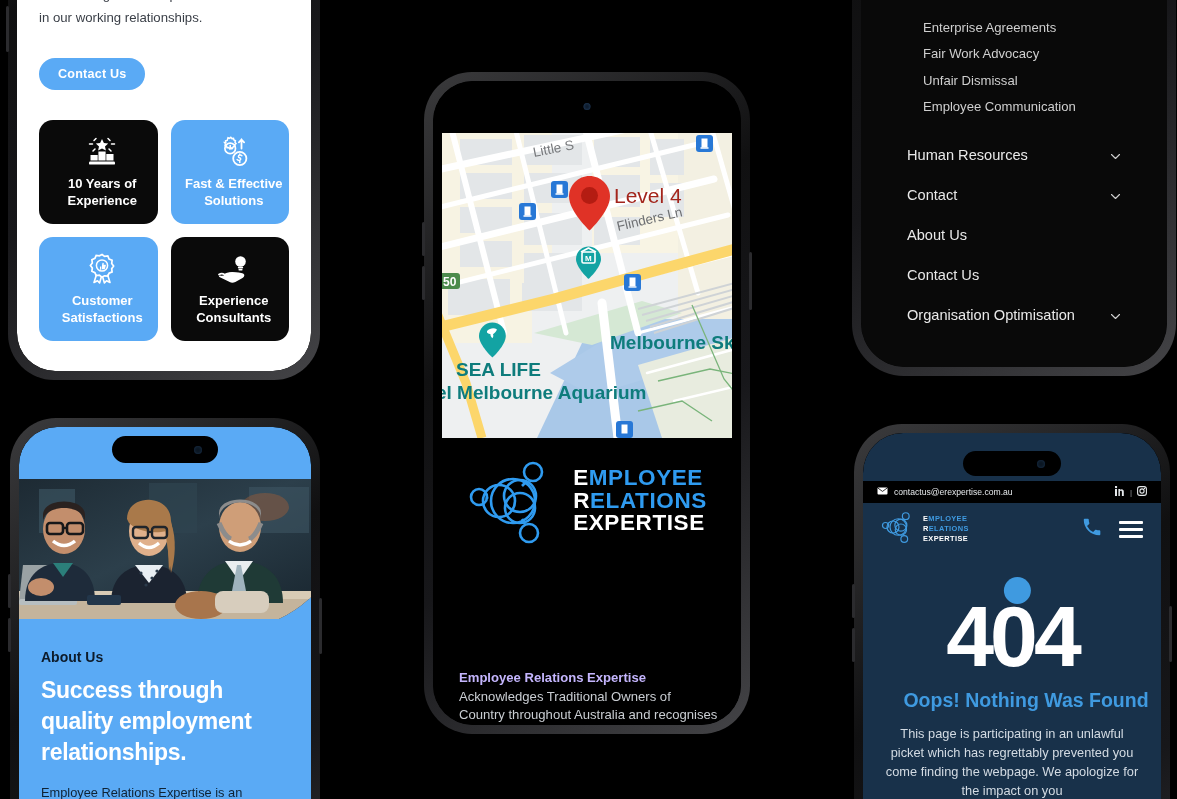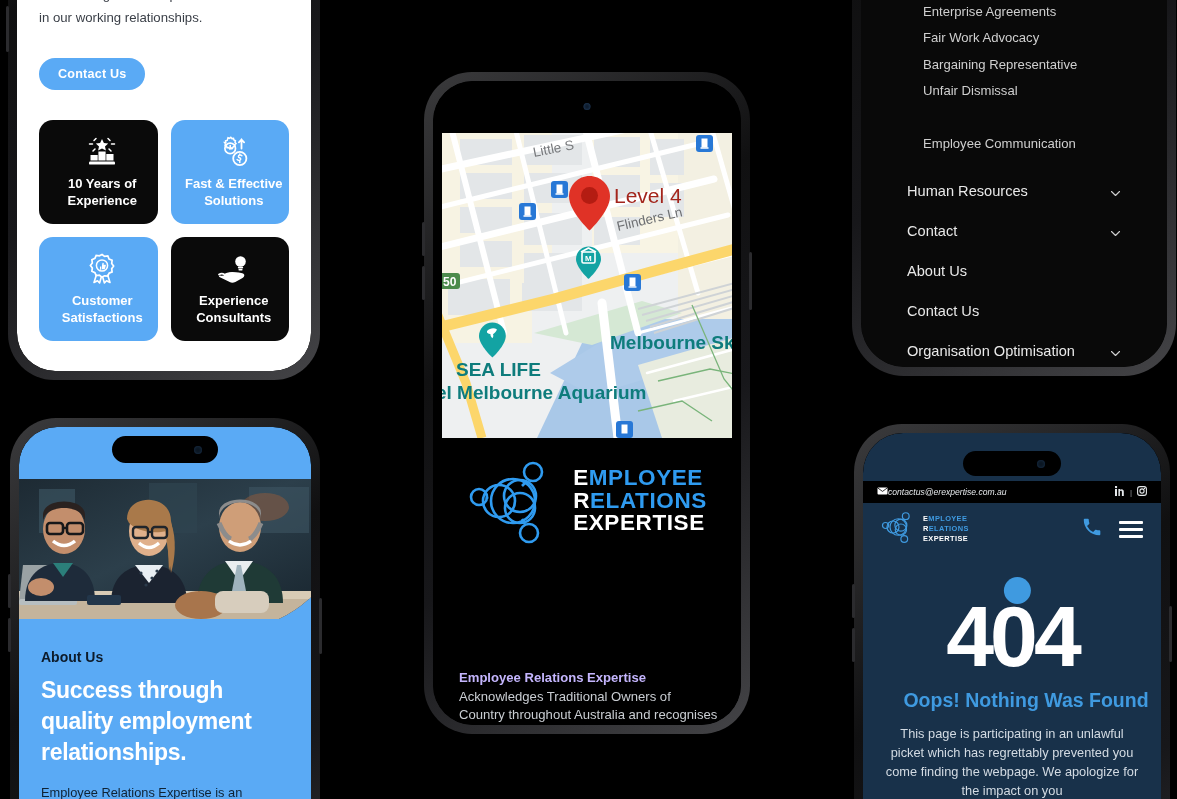--- a/index.html
+++ b/index.html
@@ -45,42 +45,42 @@
   .logo-words div span.w{color:#fff;}
   .logo-words div.all-w{color:#fff;}
   .p2-ack{position:absolute;left:26px;right:22px;top:588px;color:#c9cdd2;font-size:13.1px;line-height:18.6px;}
   .p2-ack b{color:#c4b5fd;display:block;font-size:13.1px;}
 
   
   #p3{left:852px;top:-340px;width:324px;height:716px;}
   #p3 .bezel{border-radius:52px;}
   #p3 .bezel-inner{border-radius:44px;background:#050505;}
   #p3 .screen{background:#090909;border-radius:44px;}
-  .menu{position:absolute;left:0;right:0;top:0;padding:0 46px;box-sizing:border-box;}
+  .menu{position:absolute;left:0;right:0;top:0;padding:16px 46px;box-sizing:border-box;}
   .menu .sub{color:#cfcfcf;font-size:13.1px;line-height:26.4px;padding-left:16px;}
   .menu .top{color:#e9e9e9;font-size:14.6px;display:flex;align-items:center;justify-content:space-between;padding:12px 0;}
   .chev{width:11px;height:11px;flex:none;}
 
   
   #p4{left:10px;top:418px;width:310px;height:660px;}
   #p4 .bezel{border-radius:46px;}
   #p4 .screen{background:#5aaaf5;border-radius:38px;}
   .p4-hero{position:absolute;left:0;right:0;top:52px;height:140px;overflow:hidden;}
   .p4-text{position:absolute;left:22px;right:20px;top:222px;}
   .p4-kicker{color:#0d1b2a;font-size:14px;font-weight:700;}
   .p4-h1{color:#fff;font-size:23px;font-weight:700;line-height:31px;margin-top:10px;letter-spacing:-.3px;}
   .p4-p{color:#0f2335;font-size:12.8px;line-height:22px;margin-top:14px;}
 
   
   #p5{left:854px;top:424px;width:316px;height:680px;}
   #p5 .bezel{border-radius:48px;}
   #p5 .bezel-inner{border-radius:40px;background:#000;}
   #p5 .screen{background:#18314a;border-radius:40px;}
   .topbar{position:absolute;left:0;right:0;top:48px;height:22px;background:#000;display:flex;align-items:center;justify-content:space-between;padding:0 14px;box-sizing:border-box;z-index:4;}
-  .topbar .mail{display:flex;color:#e6e9ec;font-size:8.6px;font-style:italic;}
+  .topbar .mail{display:flex;gap:6px;color:#e6e9ec;font-size:8.6px;}
   .topbar .socials{display:flex;align-items:center;gap:5px;color:#dfe3e7;font-size:8px;}
   .p5-head{position:absolute;left:0;right:0;top:70px;height:52px;display:flex;align-items:center;justify-content:space-between;padding:0 18px;box-sizing:border-box;}
   .p5-logo{display:flex;align-items:center;gap:6px;}
   .p5-logo .lw div{font-size:7.4px;font-weight:700;letter-spacing:.4px;color:#3f9ae0;line-height:10px;}
   .p5-logo .lw div span.w{color:#fff;}
   .p5-logo .lw div.all-w{color:#fff;}
   .p5-actions{display:flex;align-items:center;gap:16px;}
   .burger{display:flex;flex-direction:column;gap:4px;cursor:pointer;}
   .burger i{display:block;width:24px;height:3px;background:#fff;border-radius:1px;}
   .p5-404{position:absolute;left:0;right:0;top:160px;text-align:center;}
@@ -314,23 +314,22 @@
   </div>
 
   <div class="phone" id="p3">
     <div class="bezel" style="border-radius:52px;"></div>
 
     <div class="bezel-inner" style="border-radius:44px;">
       <div class="screen">
         <nav class="menu" style="top:330px;">
           <div class="sub">Enterprise Agreements</div>
           <div class="sub">Fair Work Advocacy</div>
-          <div class="sub">Bargaining Representative</div>
           <div class="sub">Unfair Dismissal</div>
-          <div class="sub" style="margin-bottom:14px;margin-top:26px;">Employee Communication</div>
+          <div class="sub" style="margin-bottom:14px;">Employee Communication</div>
 
           <div class="top">
             <span>Human Resources</span>
             <span class="chev">
               <svg width="11" height="11" viewBox="0 0 11 11" fill="none">
                   <path d="M1.5 3.5L5.5 7.5L9.5 3.5" stroke="#cfcfcf" stroke-width="1.1" stroke-linecap="round" stroke-linejoin="round"></path>
                 </svg>
             </span>
           </div>
           <div class="top">

